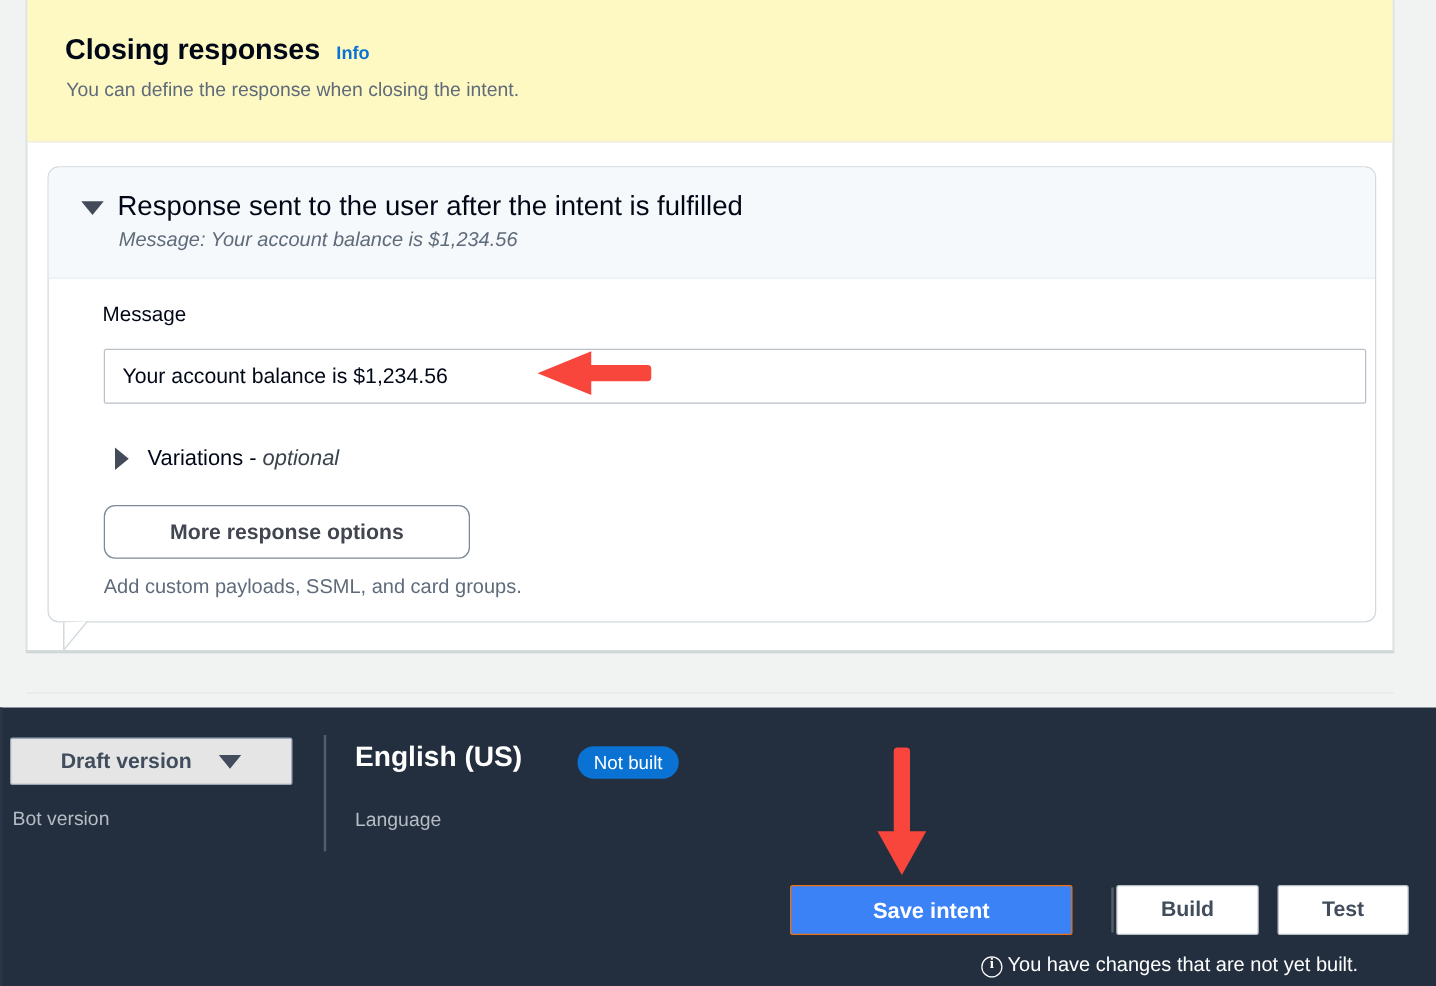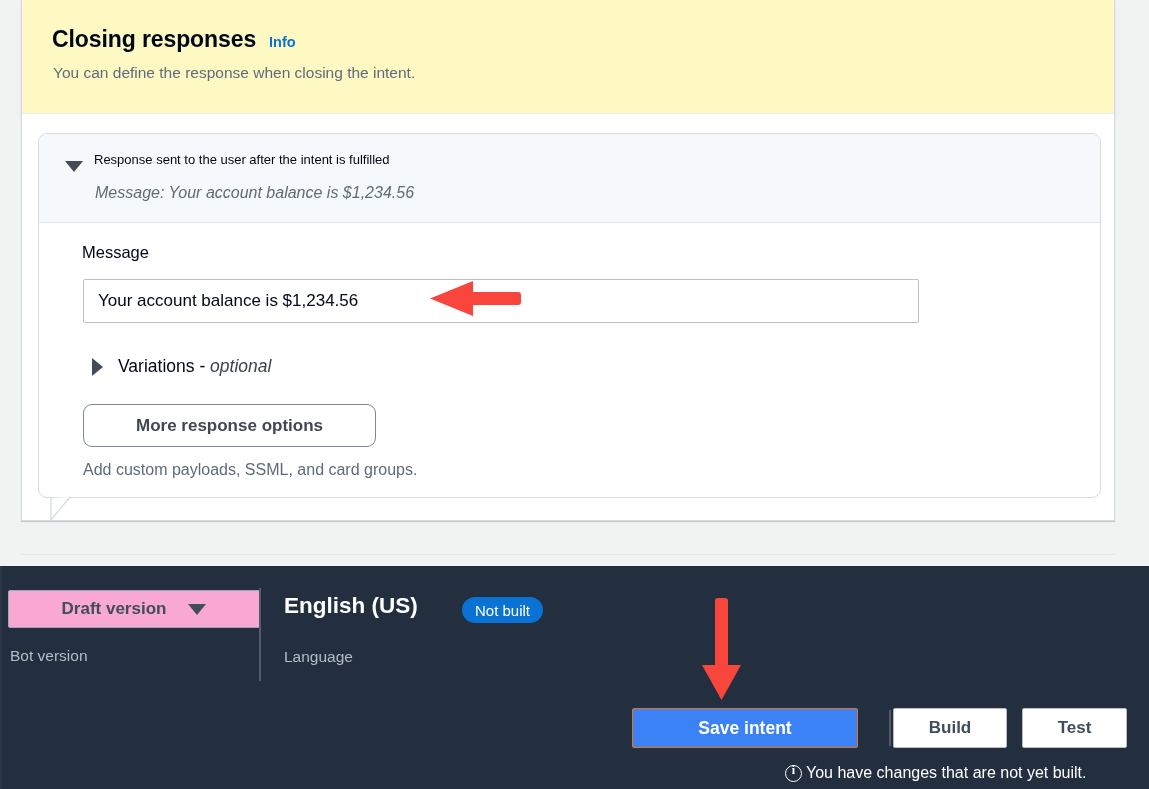--- a/index.html
+++ b/index.html
@@ -107,21 +107,21 @@
     width: 0; height: 0;
     border-left: 9px solid transparent;
     border-right: 9px solid transparent;
     border-top: 11px solid #424b57;
     cursor: pointer;
   }
   .panel-title {
     position: absolute;
     left: 55px;
     top: 18px;
-    font-size: 13px;
+    font-size: 22px;
     color: #000716;
     white-space: nowrap;
   }
   .panel-sub {
     position: absolute;
     left: 56px;
     top: 50px;
     font-size: 16px;
     font-style: italic;
     color: #5f6b7a;
@@ -143,21 +143,21 @@
     position: absolute;
     left: 60px;
     top: 243px;
     font-size: 16.5px;
     color: #000716;
   }
   .text-input {
     position: absolute;
     left: 61px;
     top: 279px;
-    width: 836px;
+    width: 1010px;
     height: 44px;
     border: 1px solid #b9c0c7;
     border-radius: 2px;
     background: #ffffff;
     box-sizing: border-box;
     font-family: "Liberation Sans", sans-serif;
     font-size: 17px;
     color: #000716;
     padding: 0 14px;
     outline: none;
@@ -235,23 +235,23 @@
   .footer-border-left {
     position: absolute;
     left: 0; top: 0;
     width: 2px; height: 223px;
     background: #2a3647;
   }
   .version-select {
     position: absolute;
     left: 8px;
     top: 590px;
-    width: 252px;
+    width: 226px;
     height: 38px;
-    background: #f9a8d4;
+    background: #e5e5e5;
     border: 1px solid #9ba7b6;
     border-radius: 2px;
     box-sizing: border-box;
     cursor: pointer;
   }
   .version-select-label {
     position: absolute;
     left: 0; top: 0;
     width: 100%; height: 100%;
     display: flex;

